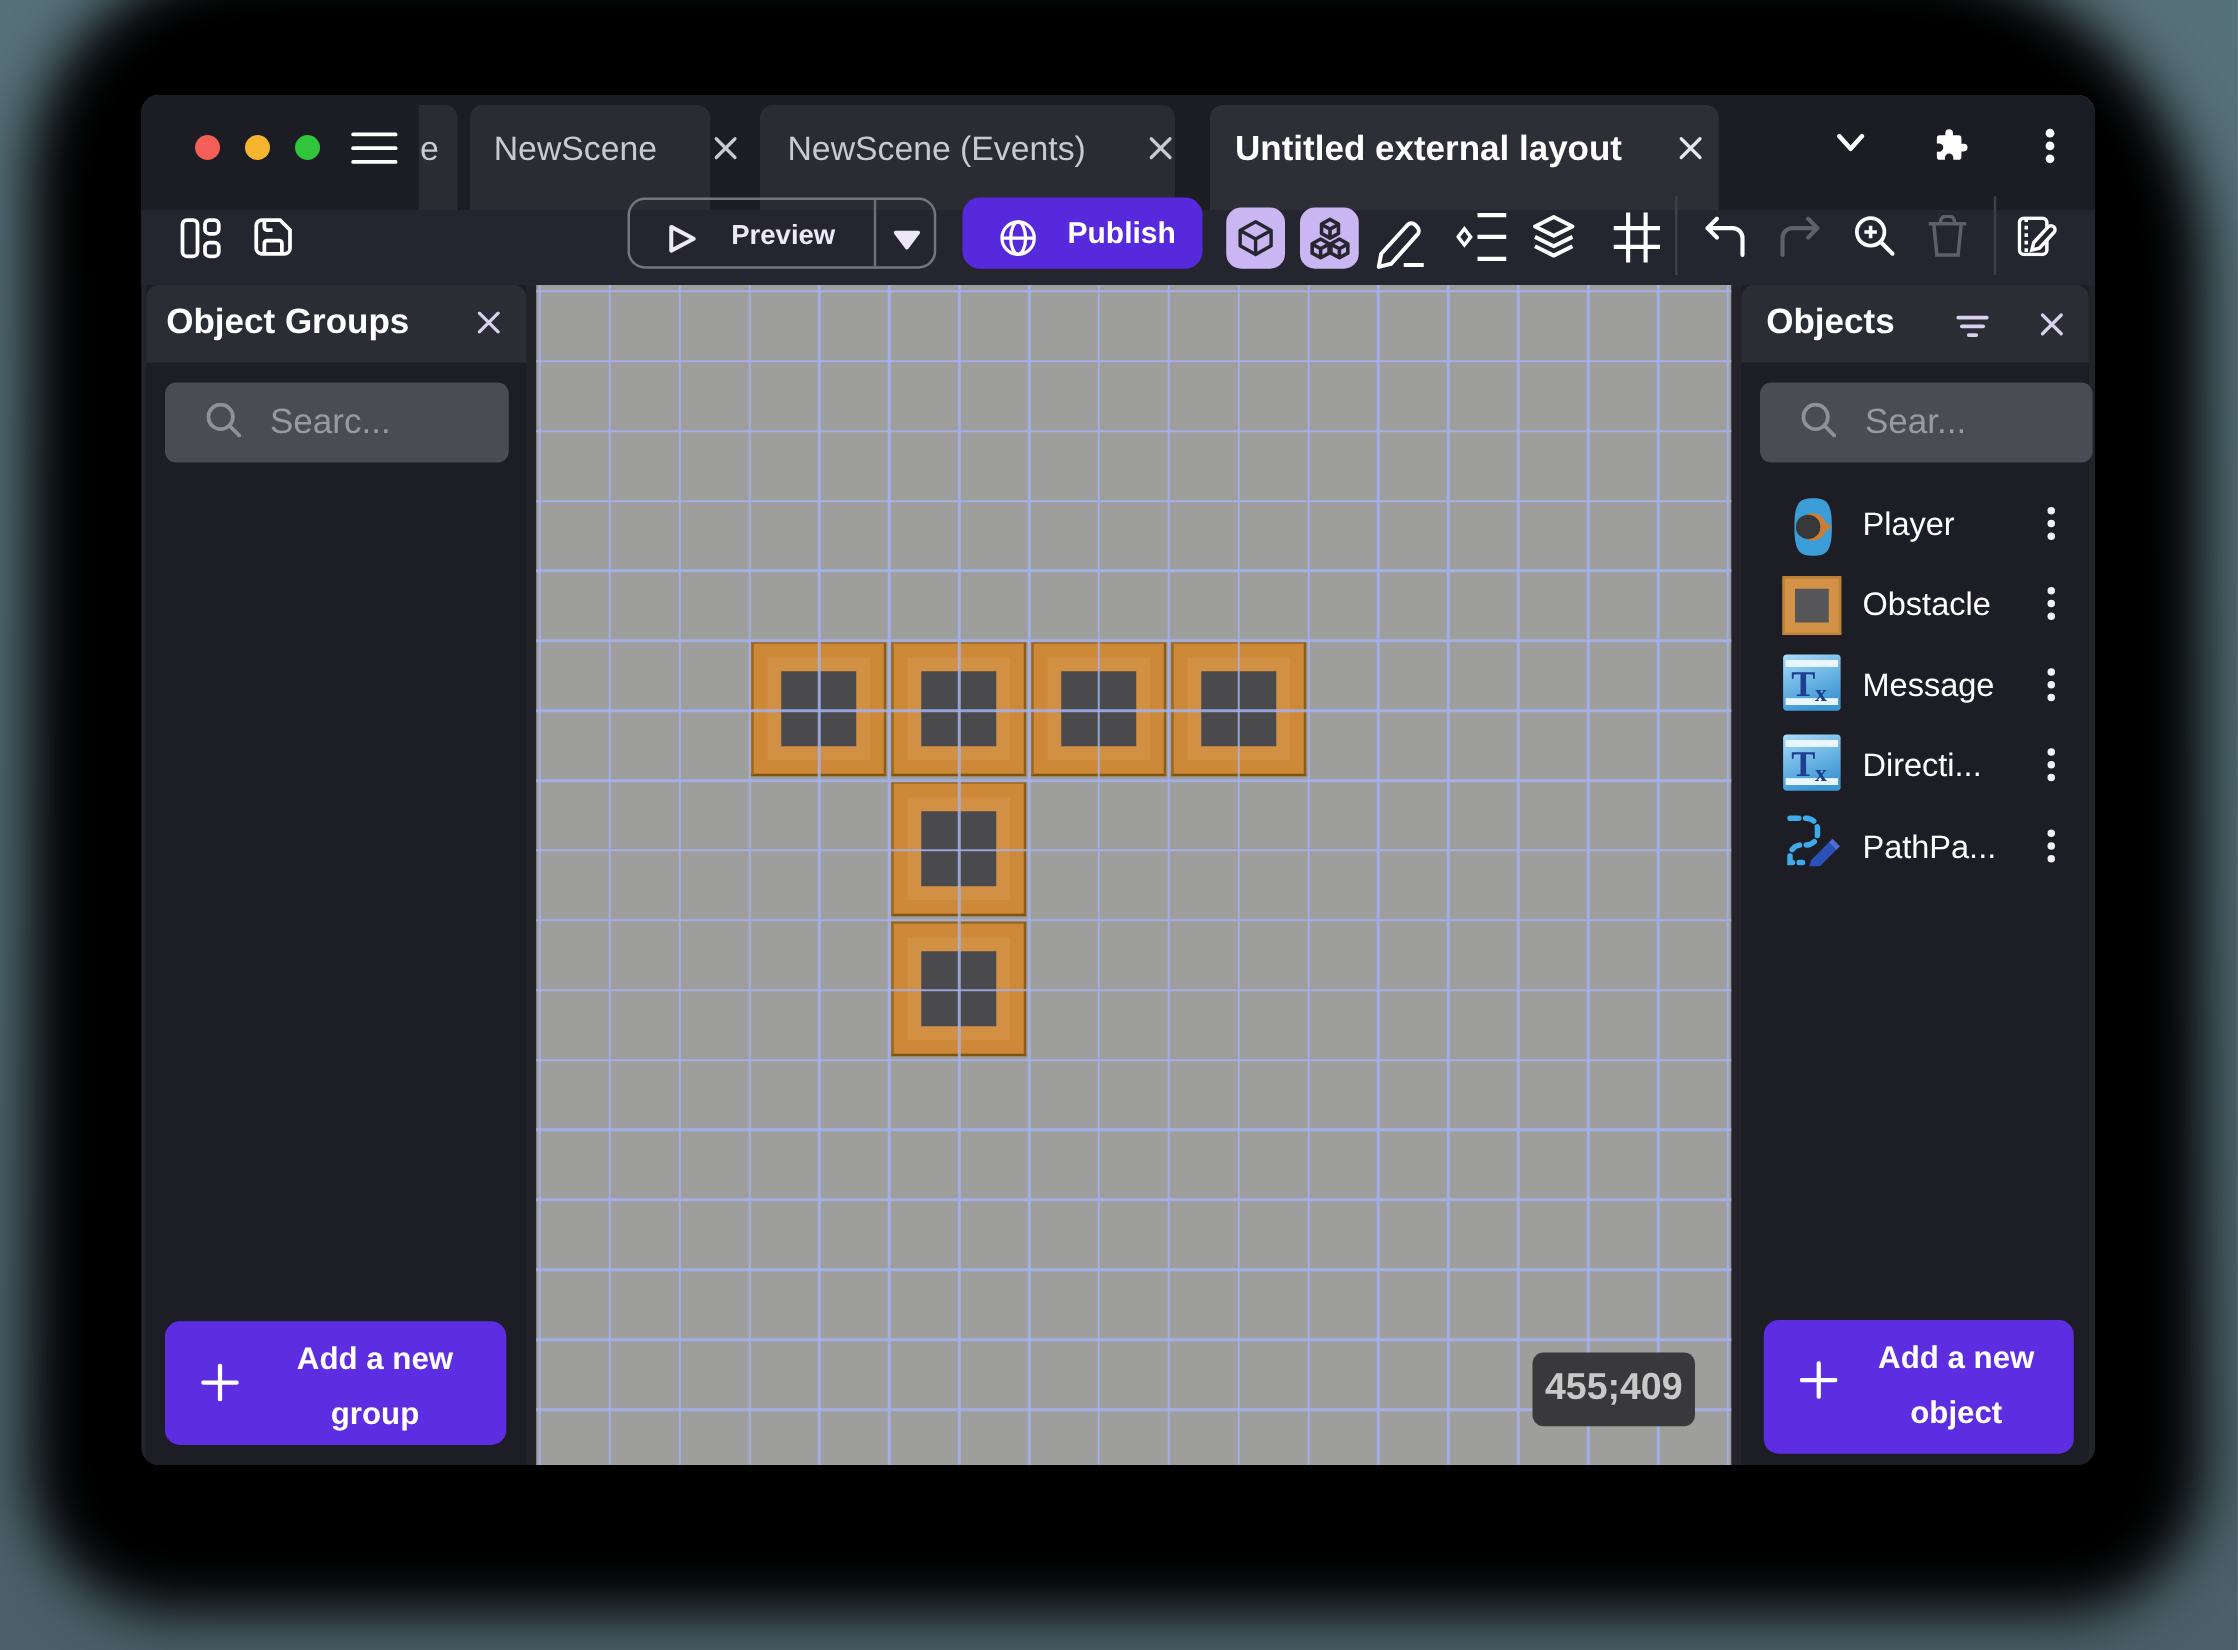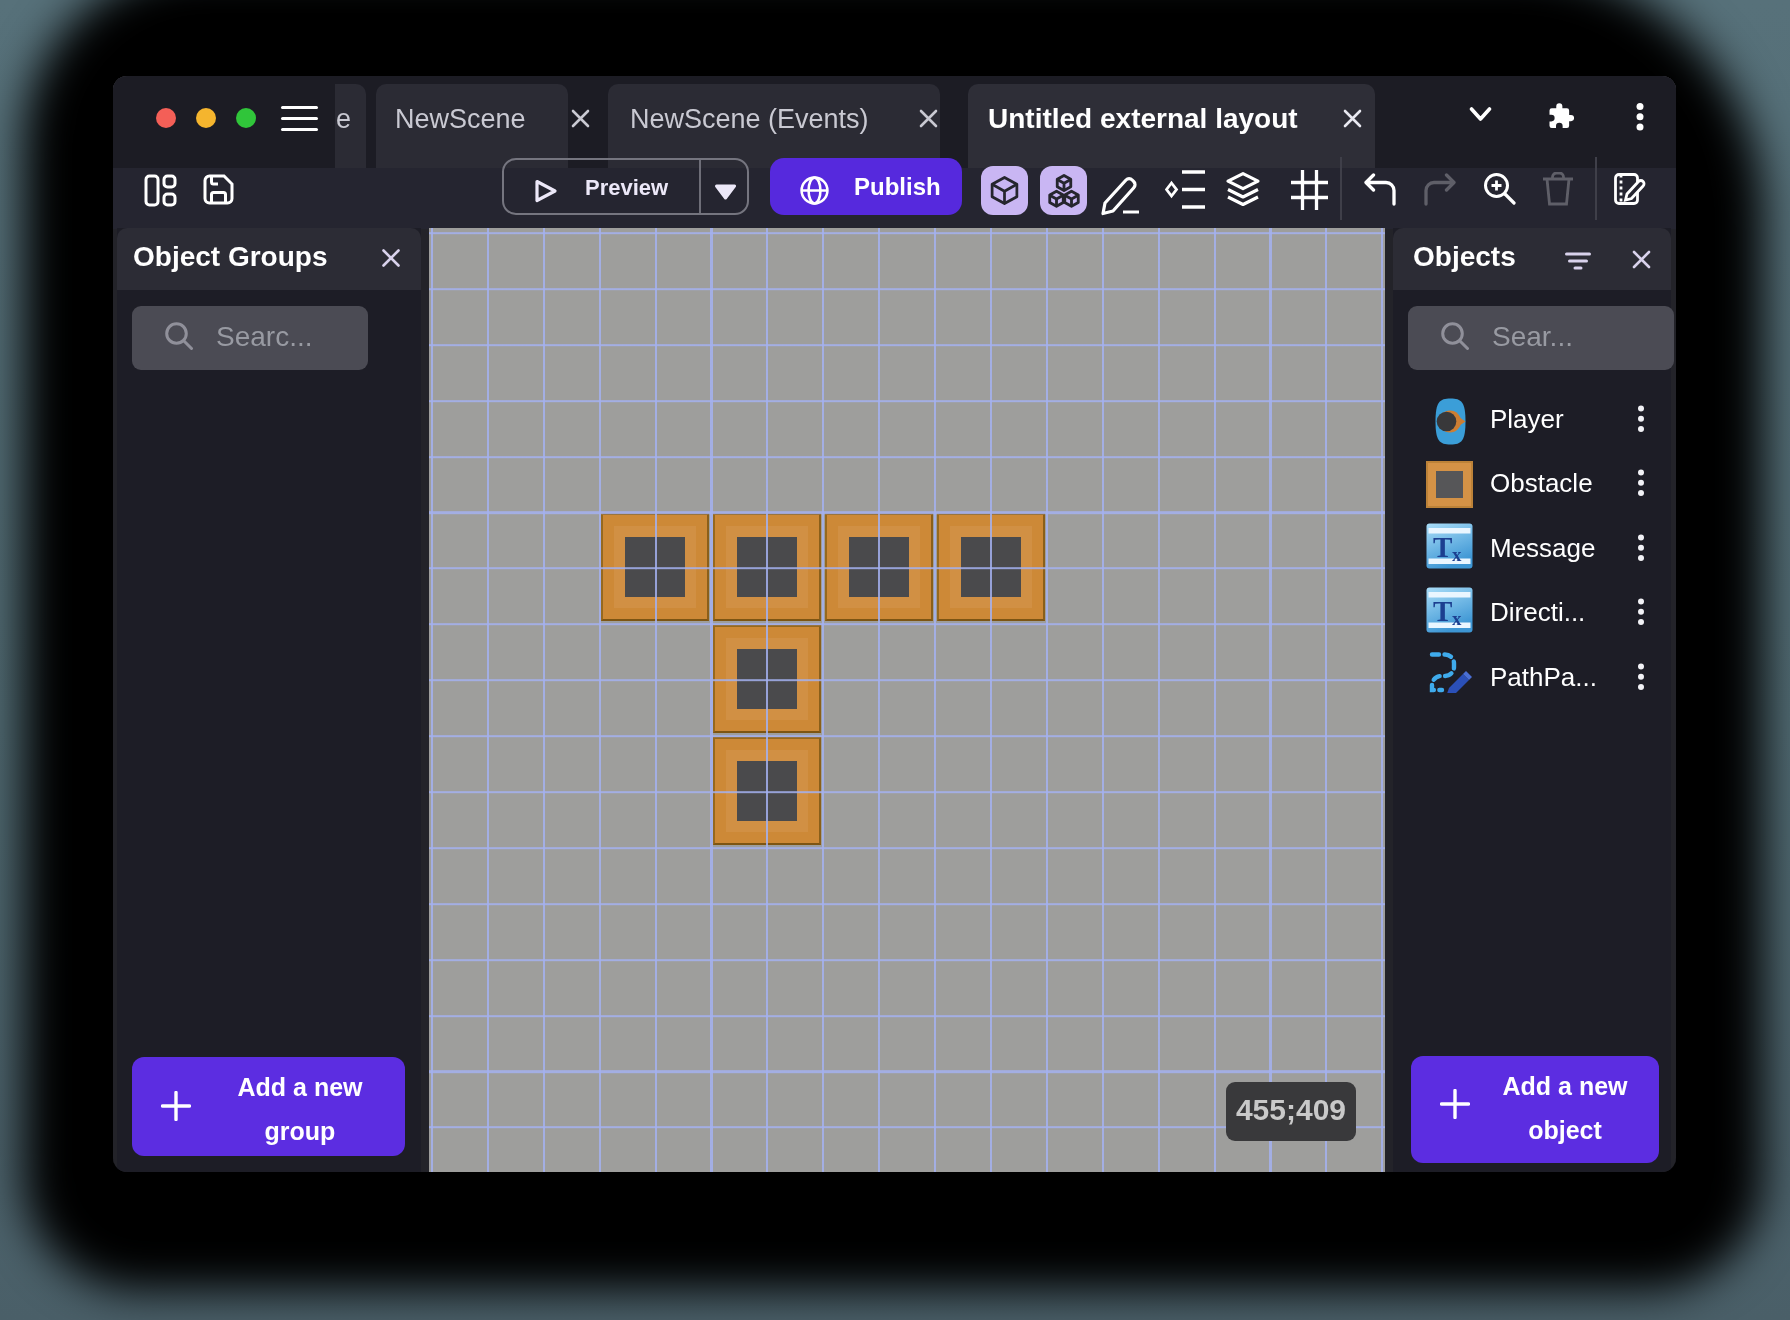--- a/index.html
+++ b/index.html
@@ -220,21 +220,21 @@
     </svg>
   </div>
 
   <div class="panel left-panel">
     <div class="panel-head">
       <div style="position:absolute;left:16px;top:13px;">Object Groups</div>
       <svg style="position:absolute;left:265px;top:21px;" width="18" height="18" viewBox="0 0 18 18">
           <path d="M1.5 1.5 L16.5 16.5 M16.5 1.5 L1.5 16.5" stroke="#d9d2ec" stroke-width="2.6" stroke-linecap="round"></path>
         </svg>
     </div>
-    <div class="search" style="left:15px; top:78px; width:236px;">
+    <div class="search" style="left:15px; top:78px; width:275px;">
       <svg style="position:absolute;left:33px;top:16px;" width="28" height="28" viewBox="0 0 28 28">
           <circle cx="11.5" cy="11.5" r="9.8" fill="none" stroke="#90909a" stroke-width="3"></circle>
           <line x1="19" y1="19" x2="26.5" y2="26.5" stroke="#90909a" stroke-width="3" stroke-linecap="round"></line>
         </svg>
       <div style="position:absolute;left:84px;top:15px;">Searc...</div>
     </div>
     <div class="addbtn" style="left:15px; top:829px; width:273px; height:99px;">
       <svg style="position:absolute;left:29px;top:34px;" width="30" height="30" viewBox="0 0 30 30">
           <path d="M15 1.5 V28.5 M1.5 15 H28.5" stroke="#fff" stroke-width="3.4" stroke-linecap="round"></path>
         </svg>

